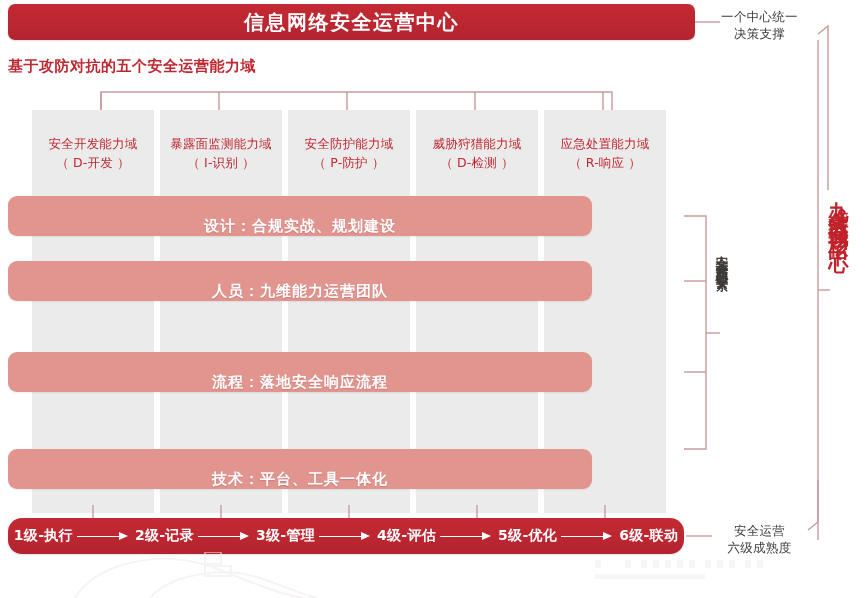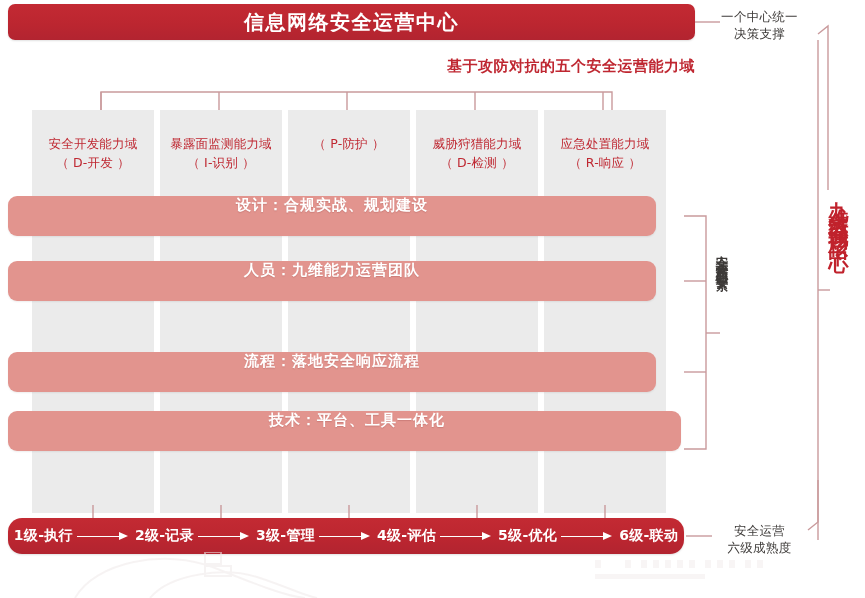--- a/index.html
+++ b/index.html
@@ -20,45 +20,45 @@
     display:flex;align-items:center;justify-content:center;
     box-shadow:0 1px 2px rgba(0,0,0,.12);
   }
   .header-title{
     color:#ffffff;font-size:20px;font-weight:bold;letter-spacing:1.5px;
   }
 
   
   .section-caption{
     position:absolute;left:8px;top:57px;width:687px;
-    text-align:right;color:#bf2731;font-size:15px;font-weight:bold;
+    text-align:left;color:#bf2731;font-size:15px;font-weight:bold;
     letter-spacing:.5px;
   }
 
   
   .top-bracket{position:absolute;left:0;top:86px;width:700px;height:26px;}
 
   
   .columns{position:absolute;left:0;top:110px;width:700px;height:403px;}
   .col{
     position:absolute;top:0;width:122px;height:403px;
     background:#ebebeb;
   }
   .col-label{
     position:absolute;left:0;top:24px;width:122px;
     text-align:center;color:#bf2731;font-size:12.5px;line-height:19px;
     letter-spacing:.2px;
   }
 
   
   .pink-bar{
-    position:absolute;left:8px;width:648px;height:40px;
+    position:absolute;left:8px;width:584px;height:40px;
     background:#e2948e;
     border-radius:9px;
-    display:flex;align-items:flex-start;justify-content:center;
+    display:flex;align-items:flex-end;justify-content:center;
     box-shadow:0 1px 2px rgba(0,0,0,.07);
   }
   .pink-bar span{
     color:#ffffff;font-size:15px;font-weight:bold;letter-spacing:1px;
     text-shadow:0 1px 1px rgba(140,60,60,.25);
   }
 
   
   .maturity-bar{
     position:absolute;left:8px;top:518px;width:676px;height:36px;
@@ -153,20 +153,21 @@
 
     <div class="col" style="left:160px;">
       <div class="col-label">
         <div>暴露面监测能力域</div>
         <div>（ I-识别 ）</div>
       </div>
     </div>
 
     <div class="col" style="left:288px;">
       <div class="col-label">
+        <div>安全防护能力域</div>
         <div>（ P-防护 ）</div>
       </div>
     </div>
 
     <div class="col" style="left:416px;">
       <div class="col-label">
         <div>威胁狩猎能力域</div>
         <div>（ D-检测 ）</div>
       </div>
     </div>
@@ -184,21 +185,21 @@
   </div>
 
   <div class="pink-bar" style="top:352px;">
     <span>流程：落地安全响应流程</span>
   </div>
 
   <div class="pink-bar" style="top:261px;">
     <span>人员：九维能力运营团队</span>
   </div>
 
-  <div class="pink-bar" style="top:411px;padding-left:25px;">
+  <div class="pink-bar" style="top:449px;">
     <span>技术：平台、工具一体化</span>
   </div>
 
   <svg class="core-bracket" style="position:absolute;left:682px;top:190px;width:60px;height:300px;" viewBox="0 0 60 300">
     <path d="M2,26 L24,26 L24,259 L2,259" stroke="#c99a9c" stroke-width="1.4" fill="none"></path>
     <path d="M2,91 L24,91" stroke="#c99a9c" stroke-width="1.4" fill="none"></path>
     <path d="M2,182 L24,182" stroke="#c99a9c" stroke-width="1.4" fill="none"></path>
     <path d="M24,143 L38,143" stroke="#c99a9c" stroke-width="1.4" fill="none"></path>
   </svg>
 

